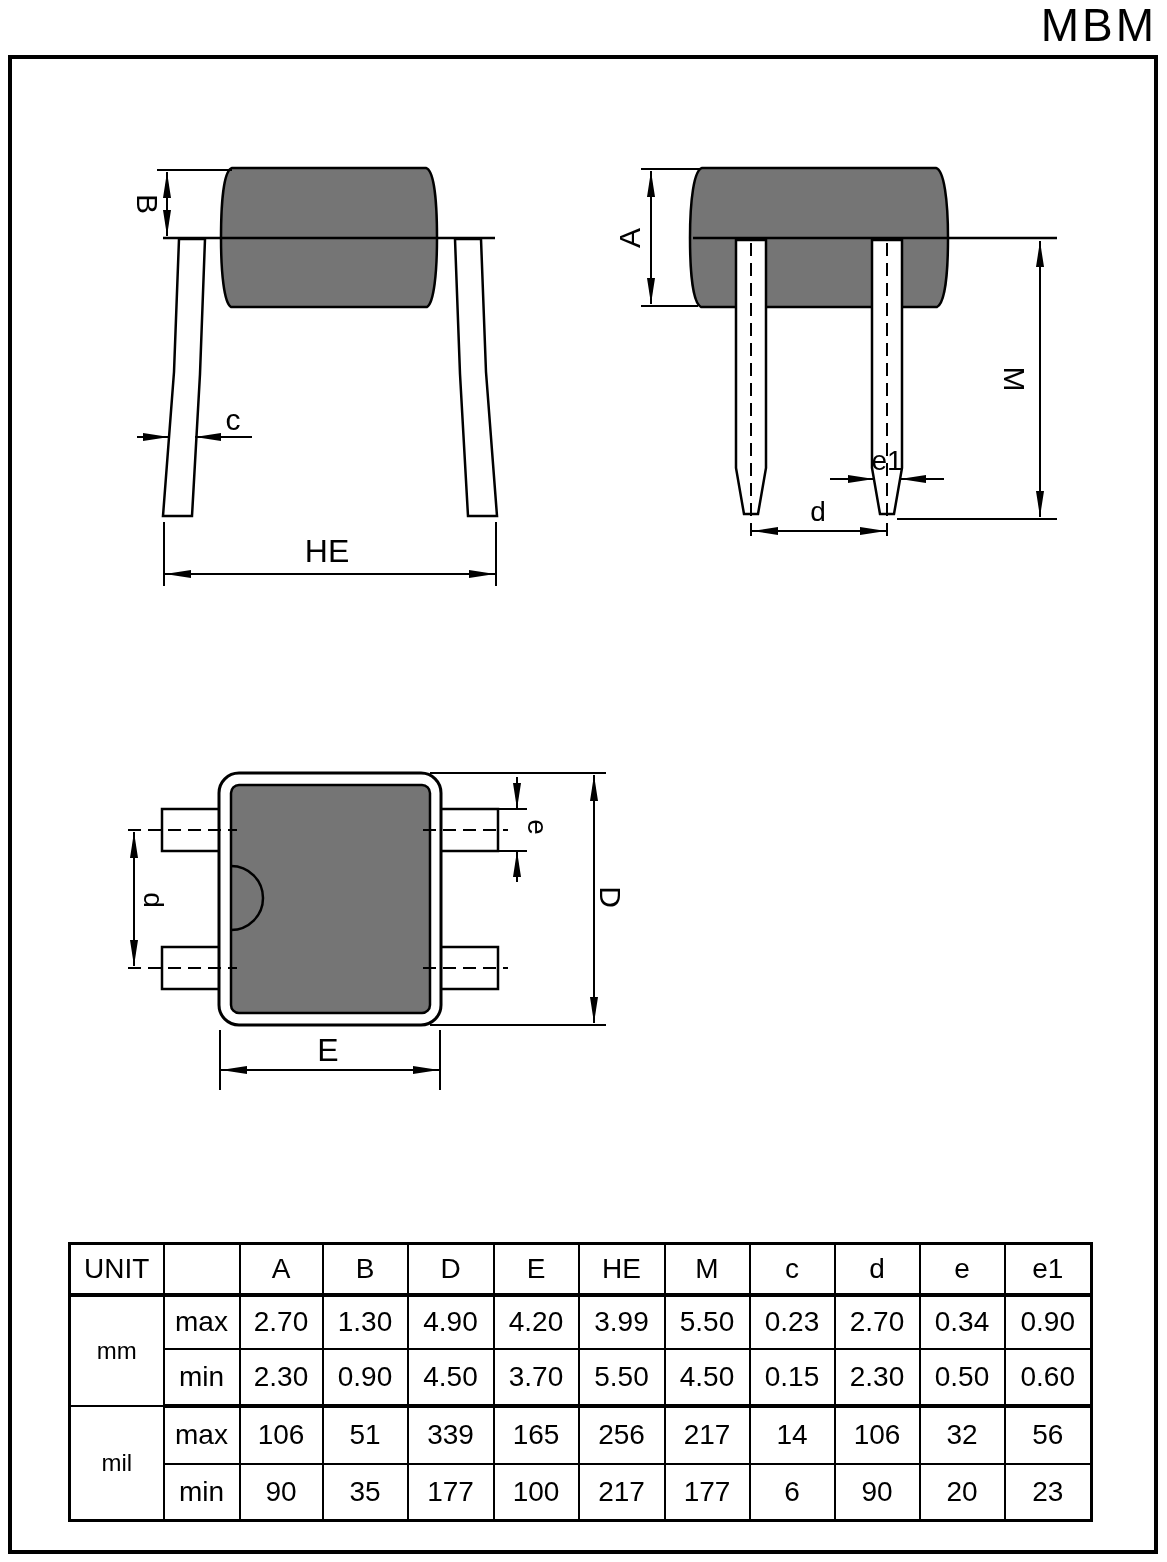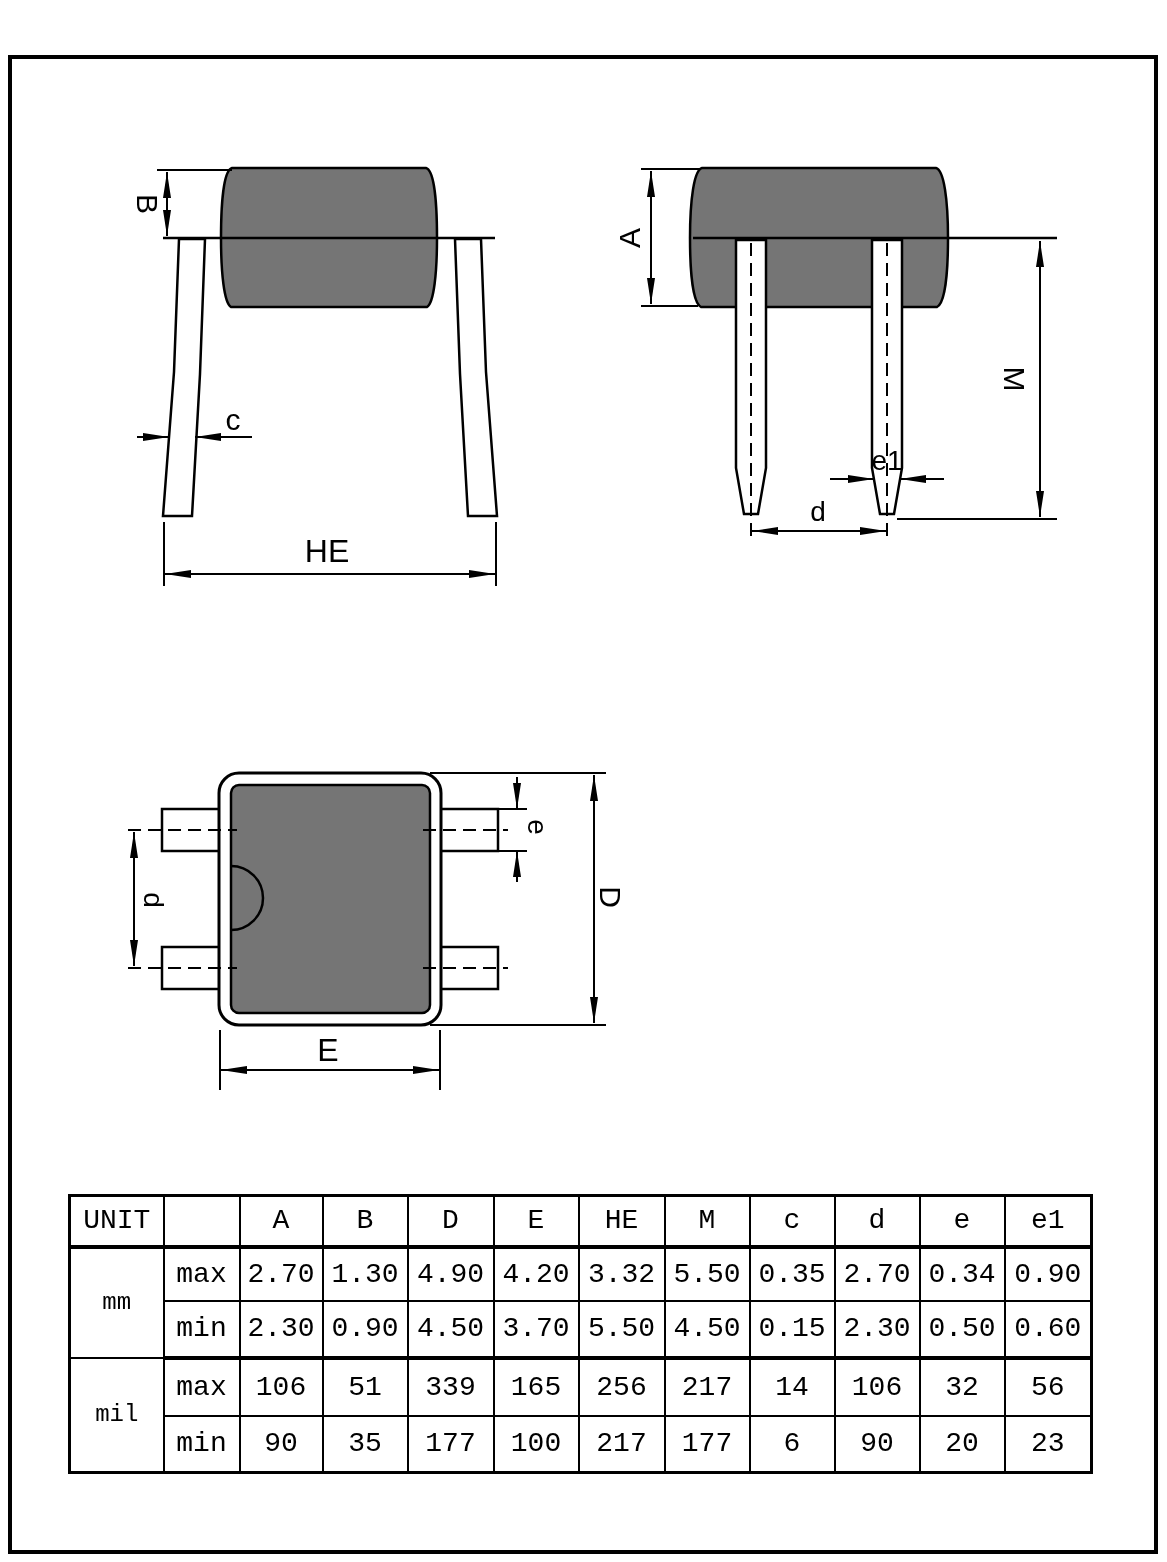--- a/index.html
+++ b/index.html
@@ -14,24 +14,23 @@
   .doc-title{
     position:absolute;top:2px;right:10px;width:300px;
     font-size:46px;letter-spacing:3px;text-align:right;
     font-weight:400;line-height:1.0;
   }
   .table-title{
     position:absolute;left:690px;top:1194px;width:400px;
     font-size:29px;letter-spacing:2px;text-align:center;white-space:nowrap;
   }
   table.mech{
-    position:absolute;left:68px;top:1194px;
+    position:absolute;left:68px;top:1242px;
     border-collapse:collapse;table-layout:fixed;
     font-size:28px;
-    font-family:Liberation Mono, monospace;
   }
   table.mech td{
     border:2px solid #000;text-align:center;vertical-align:middle;
     padding:0;overflow:hidden;
   }
   table.mech{border:3px solid #000;}
   table.mech tr.hdr td{border-bottom:4px solid #000;}
   table.mech tr.sect-end td{border-bottom:4px solid #000;}
   table.mech td.unitcell{font-size:24px;}
 </style>
@@ -138,20 +137,21 @@
       <line x1="221" y1="1070" x2="439" y2="1070" stroke-width="2" marker-start="url(#arr)" marker-end="url(#arr)"></line>
     </g>
     <g font-family="Liberation Sans, sans-serif" font-size="30" text-anchor="middle">
       <text transform="translate(153,900) rotate(90)" dominant-baseline="central" font-size="28">d</text>
       <text transform="translate(537,827) rotate(90)" dominant-baseline="central" font-size="28">e</text>
       <text transform="translate(610,897) rotate(90)" dominant-baseline="central">D</text>
       <text x="328" y="1061" font-size="32">E</text>
     </g>
   </svg>
 
+  <div class="doc-title">MBM</div>
 
 
   <table class="mech">
     <colgroup>
       <col style="width:94px">
         <col style="width:76px">
       <col style="width:83px">
         <col style="width:85px">
         <col style="width:86px">
       <col style="width:85px">
@@ -177,23 +177,23 @@
       <td>e</td>
       <td>e1</td>
     </tr>
     <tr style="height:54px">
       <td rowspan="2" class="unitcell">mm</td>
       <td>max</td>
       <td>2.70</td>
       <td>1.30</td>
       <td>4.90</td>
       <td>4.20</td>
-      <td>3.32</td>
+      <td>3.99</td>
       <td>5.50</td>
-      <td>0.35</td>
+      <td>0.23</td>
       <td>2.70</td>
       <td>0.34</td>
       <td>0.90</td>
     </tr>
     <tr class="sect-end" style="height:57px">
       <td>min</td>
       <td>2.30</td>
       <td>0.90</td>
       <td>4.50</td>
       <td>3.70</td>

